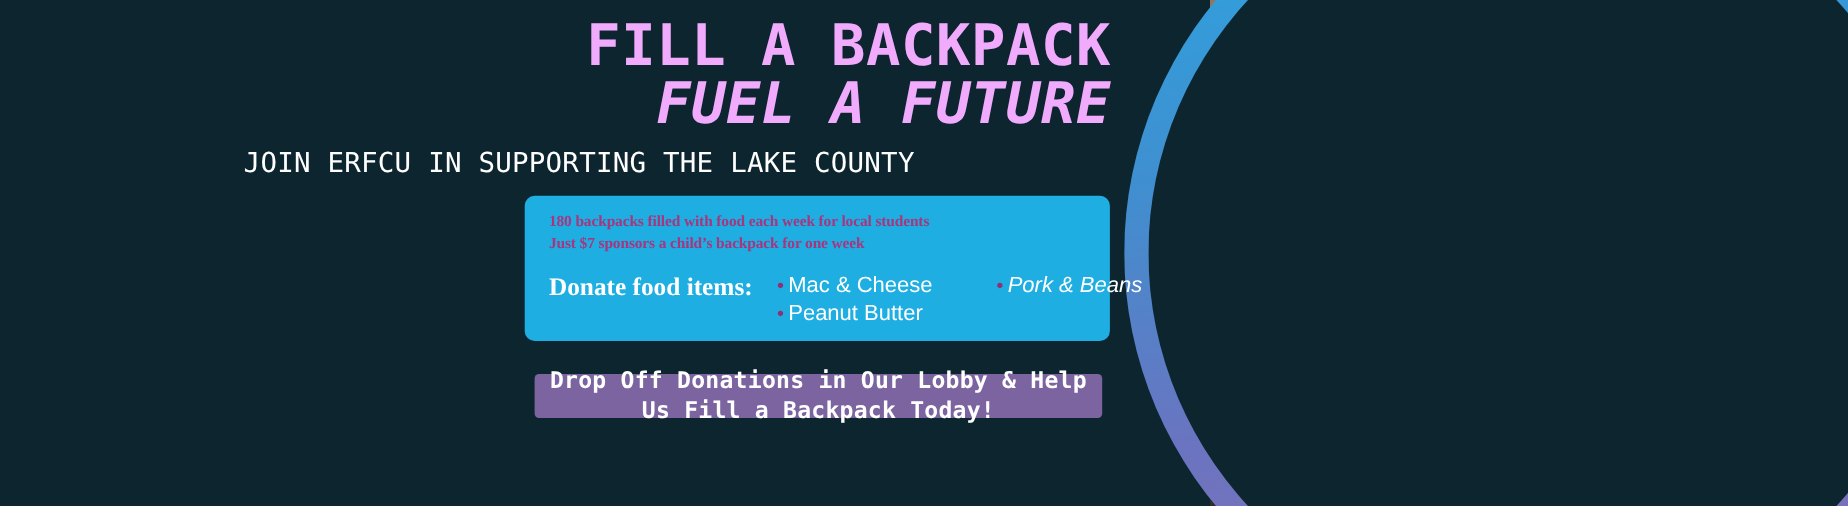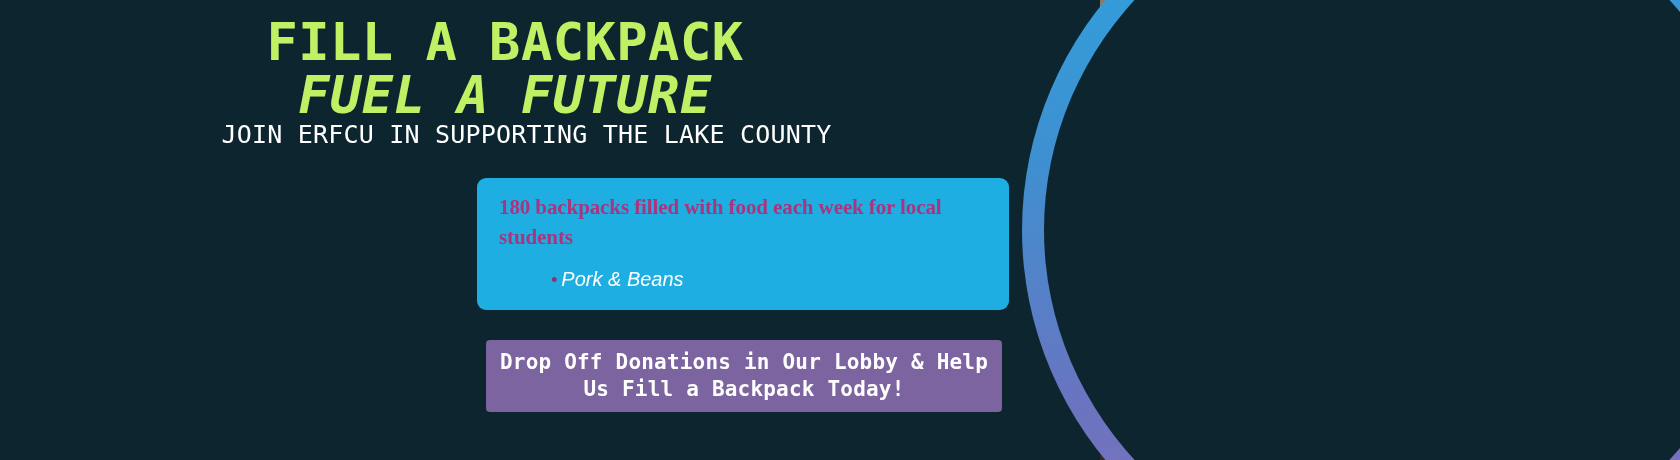--- a/index.html
+++ b/index.html
@@ -211,46 +211,46 @@
       linear-gradient(175deg,#2aa8e2 0%, #3f8fd0 38%, #6a74c0 68%, #8a6fb4 100%) border-box;
     pointer-events:none;
   }
 
   
   .content {
     position:absolute; left:0; top:0; width:1022px; height:460px;
   }
   .headline {
     position:absolute; left:0; top:16px; width:1010px;
-    text-align:center; color:#bef264;
+    text-align:right; color:#f0abfc;
     font-family:"DejaVu Sans Mono","Liberation Mono",monospace;
     font-weight:700; font-size:52px; line-height:1.02;
     letter-spacing:.5px;
   }
   .headline .l2 { display:block;font-style:italic; }
   .subhead {
-    position:absolute; left:0; top:120px; width:1010px;
+    position:absolute; left:0; top:133px; width:1010px;
     text-align:center; color:#ffffff;
     font-family:"DejaVu Sans Mono","Liberation Mono",monospace;
     font-weight:400; font-size:25px; line-height:1.18;
     letter-spacing:.2px;
     padding-left:43px;
   }
 
   .blue-box {
     position:absolute; left:477px; top:178px;
     width:532px; height:132px;
     background:#1eaee1;
     border-radius:9px;
     padding:14px 0 0 22px;
   }
   .stat-line {
     color:#a8357d;
     font-family:"Liberation Serif", serif;
-    font-weight:700; font-size:21px;
+    font-weight:700; font-size:14px;
     line-height:1.45;
     letter-spacing:-.1px;
   }
   .donate-row {
     display:flex; align-items:flex-start; margin-top:13px;
   }
   .donate-label {
     color:#ffffff; font-weight:700; font-size:23px;
     font-family:"Liberation Serif", serif;
     white-space:nowrap; padding-top:2px;
@@ -262,21 +262,21 @@
     color:#ffffff; font-size:20px; line-height:1.32;
     font-family:"Liberation Sans", sans-serif;
     white-space:nowrap;
   }
   .food-item .bullet {
     color:#8f2f74; font-size:18px; margin-right:4px;
   }
 
   .cta {
     position:absolute; left:486px; top:340px;
-    width:516px; height:72px;
+    width:516px; height:40px;
     background:#7b649f;
     border-radius:4px;
     display:flex; align-items:center; justify-content:center;
     color:#ffffff; text-align:center;
     font-family:"DejaVu Sans Mono","Liberation Mono",monospace;
     font-weight:700; font-size:21px; line-height:1.28;
     letter-spacing:.2px;
     cursor:pointer;
   }
 </style>
@@ -341,23 +341,29 @@
       <span>FILL A BACKPACK</span>
       <span class="l2">FUEL A FUTURE</span>
     </div>
 
     <div class="subhead">
       <div>JOIN ERFCU IN SUPPORTING THE LAKE COUNTY</div>
     </div>
 
     <div class="blue-box">
       <div class="stat-line">180 backpacks filled with food each week for local students</div>
+      <div class="stat-line">Just $7 sponsors a child’s backpack for one week</div>
 
       <div class="donate-row">
+        <div class="donate-label">Donate food items:</div>
         <div class="food-cols">
+          <div class="food-col">
+            <div class="food-item"><span class="bullet">•</span><span>Mac &amp; Cheese</span></div>
+            <div class="food-item"><span class="bullet">•</span><span>Peanut Butter</span></div>
+          </div>
           <div class="food-col second">
             <div class="food-item"><span class="bullet">•</span><span>Pork &amp; Beans</span></div>
           </div>
         </div>
       </div>
     </div>
 
     <div class="cta">
       <div>
         <div>Drop Off Donations in Our Lobby &amp; Help</div>

